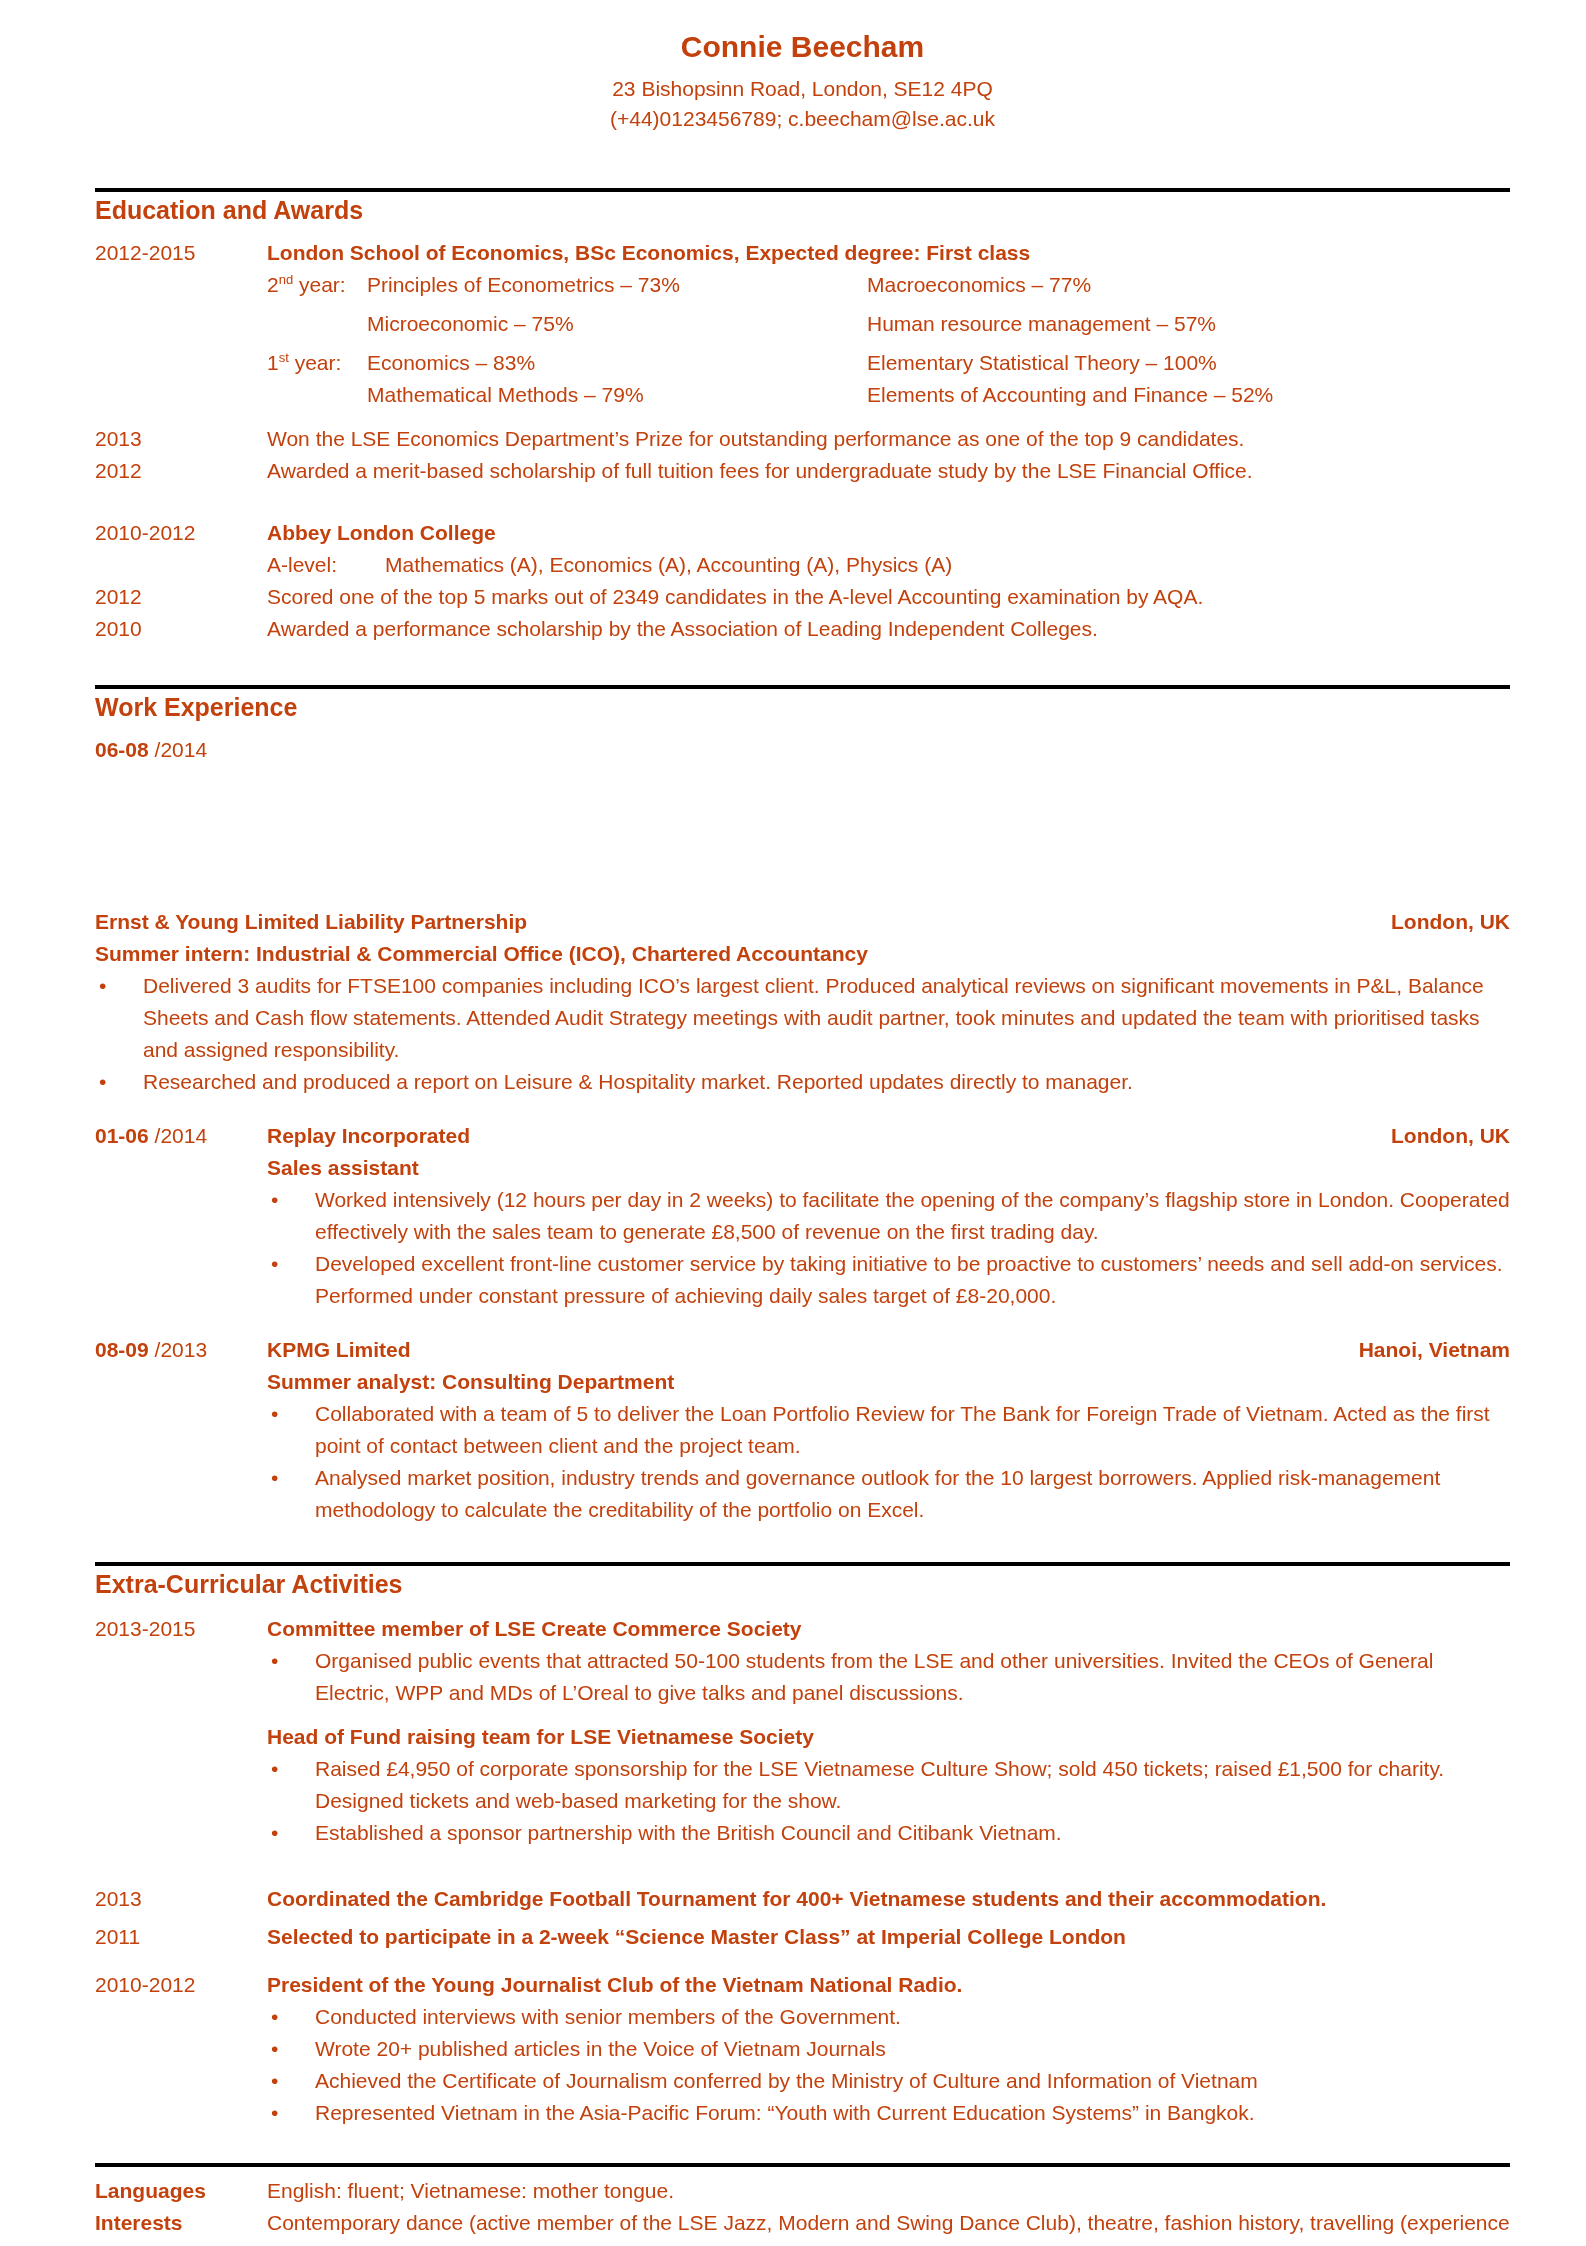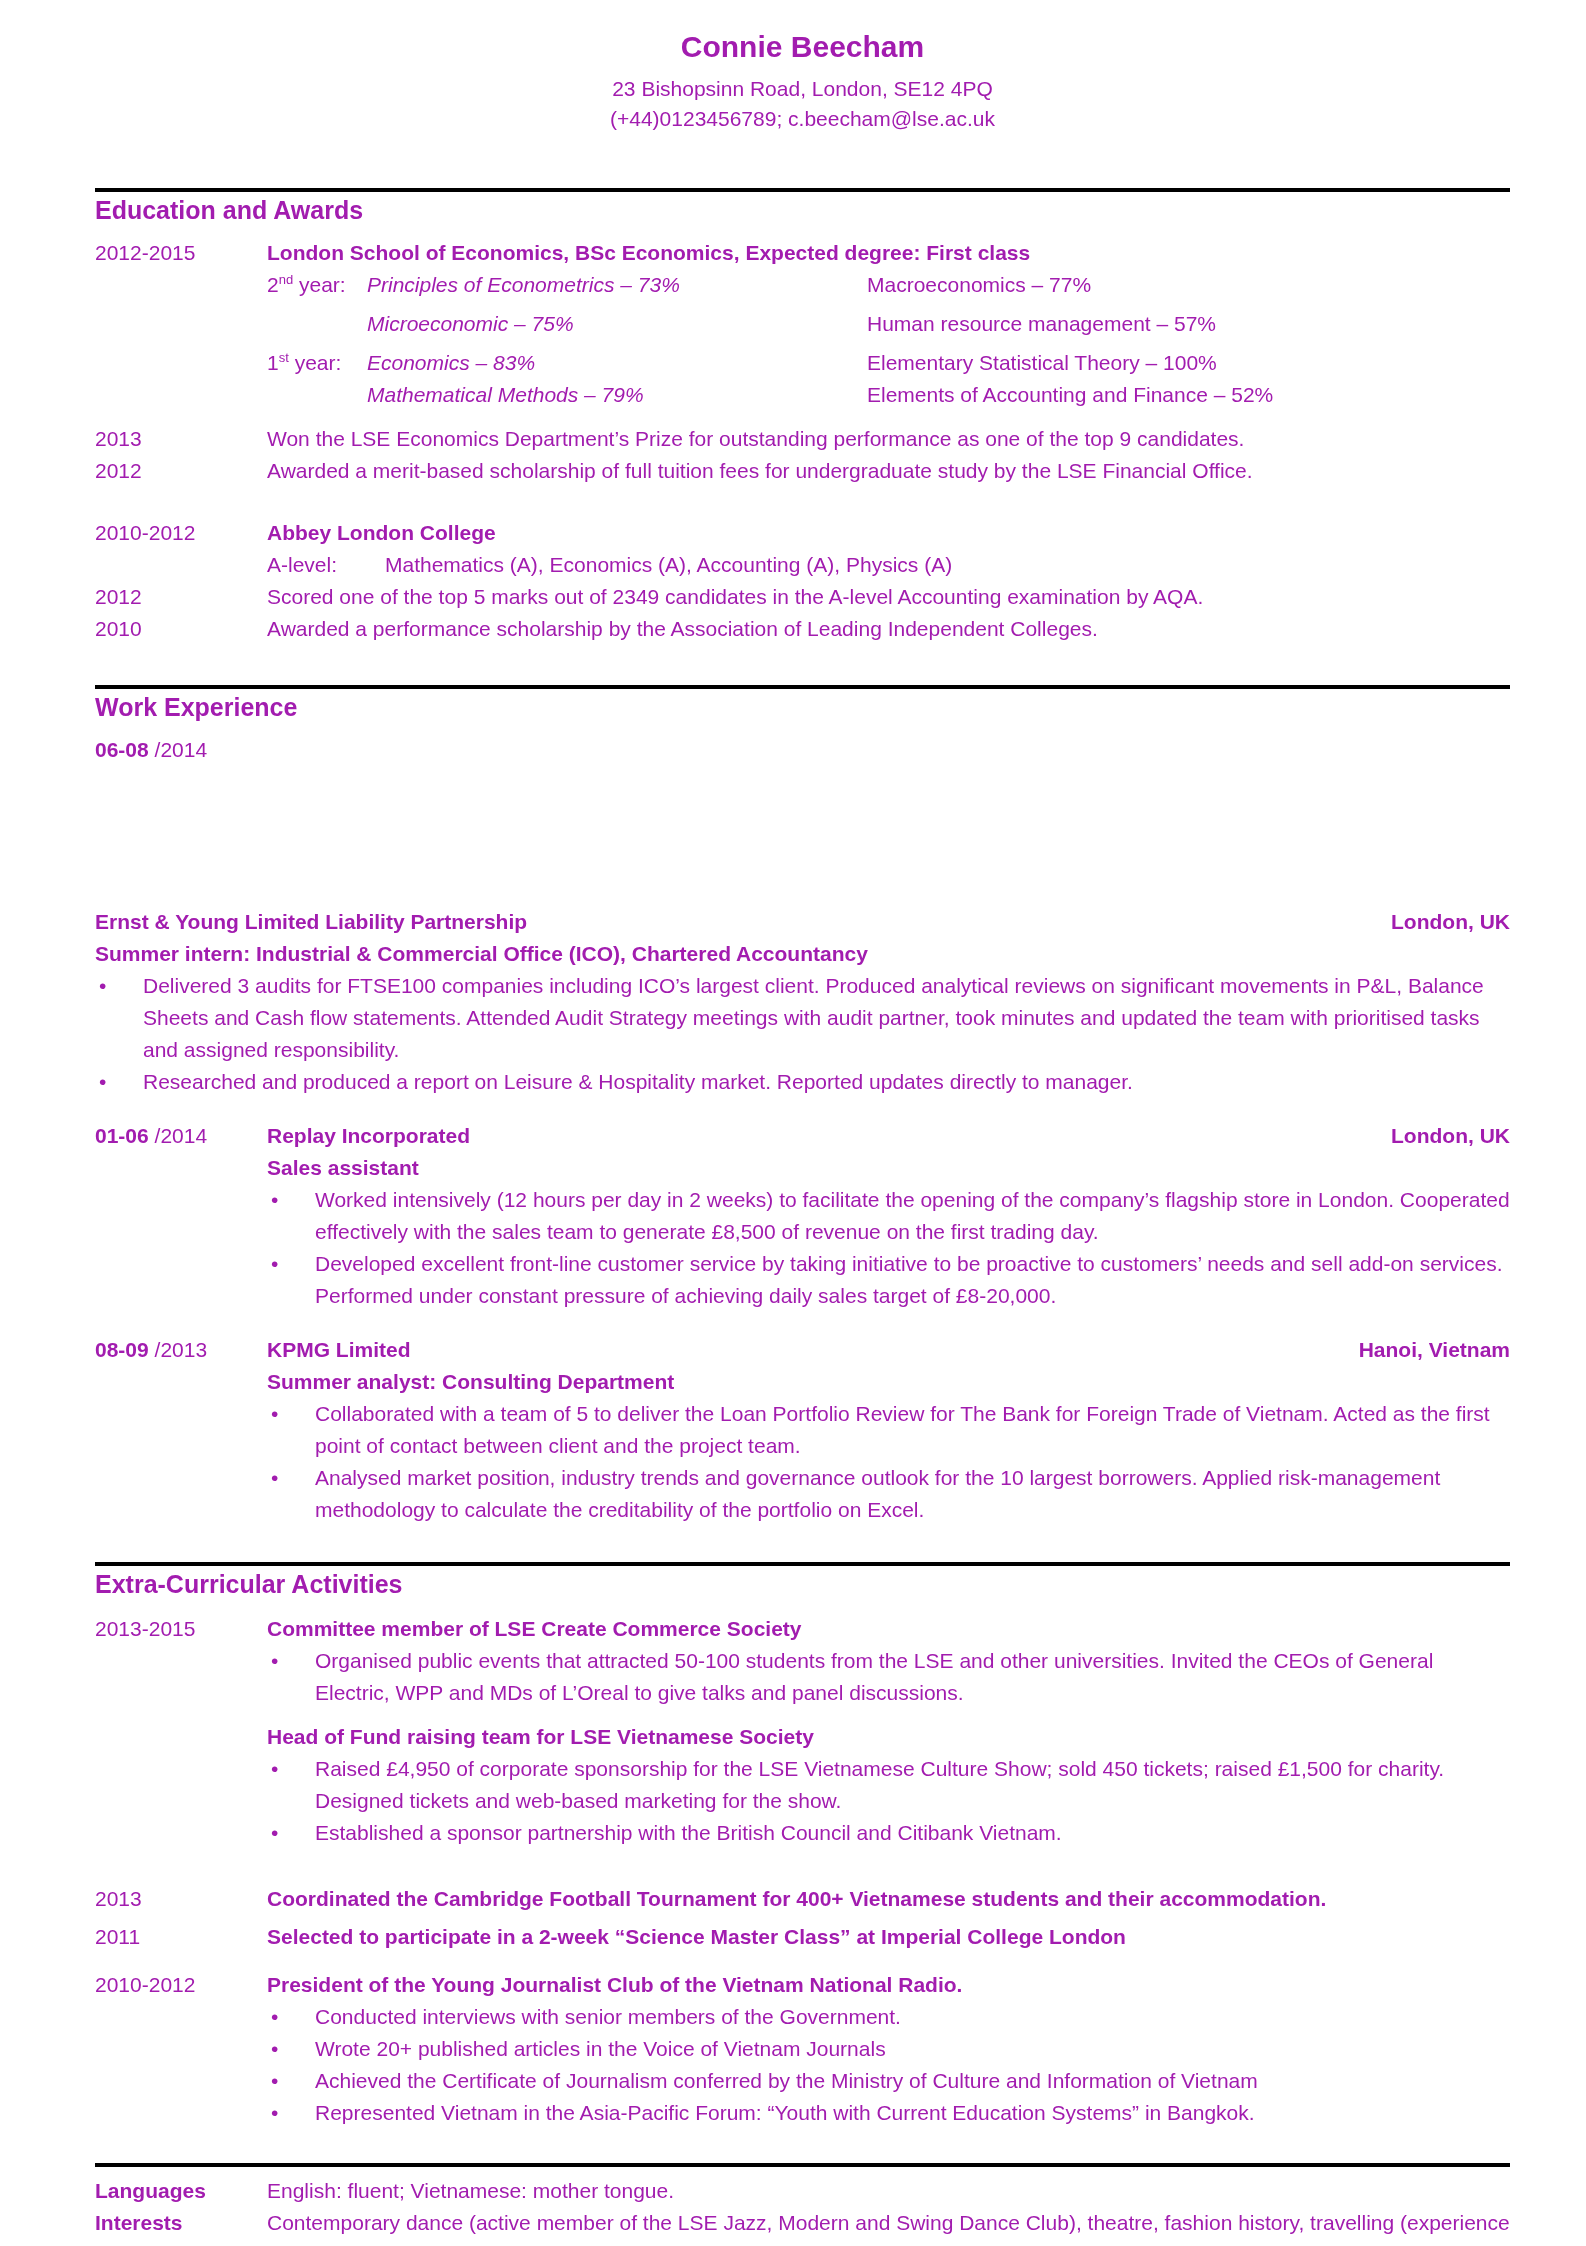--- a/index.html
+++ b/index.html
@@ -1,21 +1,21 @@
 <!DOCTYPE html>
 <html><head>
 <meta charset="utf-8">
 <style>
   html,body{margin:0;padding:0;background:#fff;}
   .page{
     position:relative;
     width:1586px;height:2246px;
     box-sizing:border-box;
     background:#ffffff;
-    color:#a21caf;
+    color:#c2410c;
     font-family:"Liberation Sans","DejaVu Sans",sans-serif;
     font-size:21px;
     line-height:32px;
     padding:28px 76px 40px 95px;
     overflow:hidden;
   }
   .b{font-weight:bold;}
   
   .hdr{text-align:center;}
   .hdr .name{font-size:30px;font-weight:bold;line-height:38px;margin-bottom:8px;}
@@ -28,21 +28,21 @@
   .rule-lang{margin-top:34px;}
   .rule-ref{margin-top:44px;}
   h2{font-size:25px;line-height:33px;font-weight:bold;margin:2px 0 10px 0;}
   
   .row{display:flex;align-items:flex-start;}
   .date{width:172px;flex:0 0 172px;}
   .content{flex:1;min-width:0;}
   
   .course-row{display:flex;}
   .course-label{width:100px;flex:0 0 100px;}
-  .course-c1{width:500px;flex:0 0 500px;font-style:italic;}
+  .course-c1{width:500px;flex:0 0 500px;}
   .course-c2{flex:1;}
   .course-gap{margin-bottom:7px;}
   sup{font-size:0.62em;line-height:0;}
   .alevel-label{display:inline-block;width:118px;}
   .mt-awards{margin-top:12px;}
   .mt-abbey{margin-top:30px;}
   
   .job{margin-top:22px;}
   .job-head{display:flex;justify-content:space-between;font-weight:bold;}
   .job-loc{text-align:right;white-space:nowrap;padding-left:20px;}

